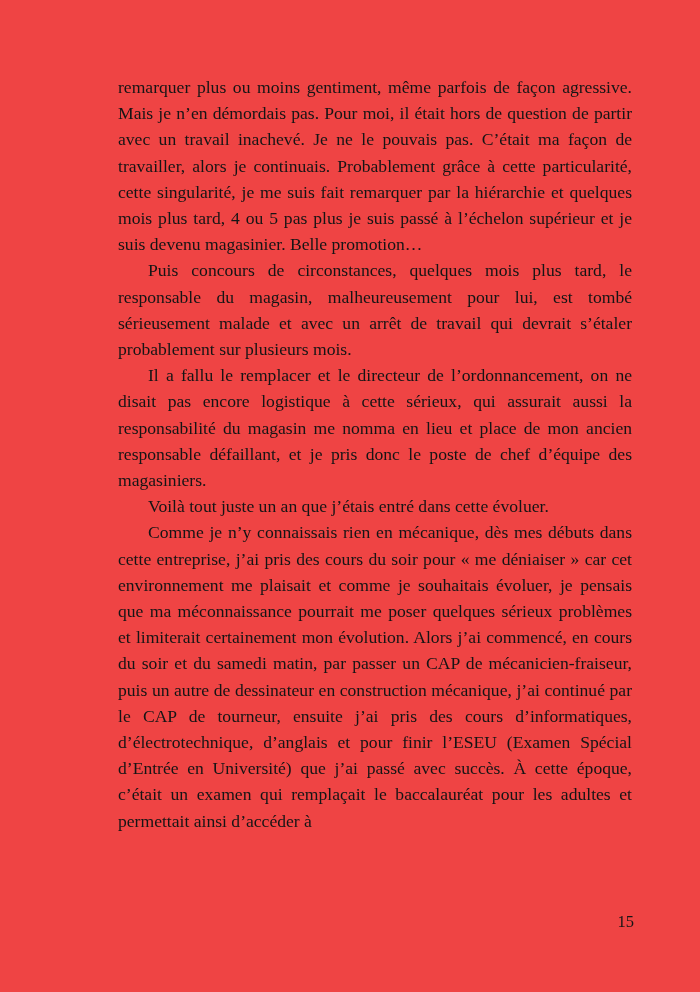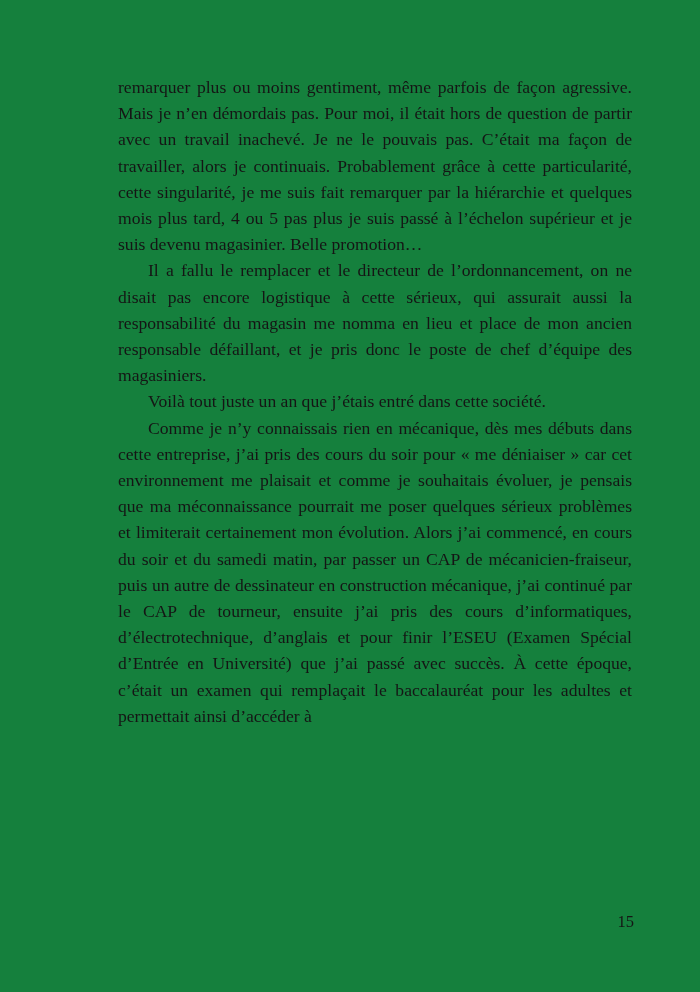--- a/index.html
+++ b/index.html
@@ -10,21 +10,21 @@
   body {
     width: 700px;
     height: 992px;
     font-family: "Liberation Serif", "DejaVu Serif", serif;
     color: #151515;
   }
   .page {
     position: relative;
     width: 700px;
     height: 992px;
-    background: #15803d;
+    background: #ef4444;
     overflow: hidden;
   }
   .text-block {
     position: absolute;
     left: 118px;
     top: 74px;
     width: 514px;
     font-size: 17.6px;
     line-height: 26.2px;
     text-align: justify;
@@ -46,18 +46,19 @@
     line-height: 20px;
     color: #151515;
   }
 </style>
 </head>
 <body>
 
 <div class="page">
   <div class="text-block">
     <p class="continuation">remarquer plus ou moins gentiment, même parfois de façon agressive. Mais je n’en démordais pas. Pour moi, il était hors de question de partir avec un travail inachevé. Je ne le pouvais pas. C’était ma façon de travailler, alors je continuais. Probablement grâce à cette particularité, cette singularité, je me suis fait remarquer par la hiérarchie et quelques mois plus tard, 4 ou 5 pas plus je suis passé à l’échelon supérieur et je suis devenu magasinier. Belle promotion…</p>
+    <p>Puis concours de circonstances, quelques mois plus tard, le responsable du magasin, malheureusement pour lui, est tombé sérieusement malade et avec un arrêt de travail qui devrait s’étaler probablement sur plusieurs mois.</p>
     <p>Il a fallu le remplacer et le directeur de l’ordonnancement, on ne disait pas encore logistique à cette sérieux, qui assurait aussi la responsabilité du magasin me nomma en lieu et place de mon ancien responsable défaillant, et je pris donc le poste de chef d’équipe des magasiniers.</p>
-    <p>Voilà tout juste un an que j’étais entré dans cette société.</p>
+    <p>Voilà tout juste un an que j’étais entré dans cette évoluer.</p>
     <p>Comme je n’y connaissais rien en mécanique, dès mes débuts dans cette entreprise, j’ai pris des cours du soir pour « me déniaiser » car cet environnement me plaisait et comme je souhaitais évoluer, je pensais que ma méconnaissance pourrait me poser quelques sérieux problèmes et limiterait certainement mon évolution. Alors j’ai commencé, en cours du soir et du samedi matin, par passer un CAP de mécanicien-fraiseur, puis un autre de dessinateur en construction mécanique, j’ai continué par le CAP de tourneur, ensuite j’ai pris des cours d’informatiques, d’électrotechnique, d’anglais et pour finir l’ESEU (Examen Spécial d’Entrée en Université) que j’ai passé avec succès. À cette époque, c’était un examen qui remplaçait le baccalauréat pour les adultes et permettait ainsi d’accéder à</p>
   </div>
   <div class="page-number">15</div>
 </div>
 
 </body></html>

